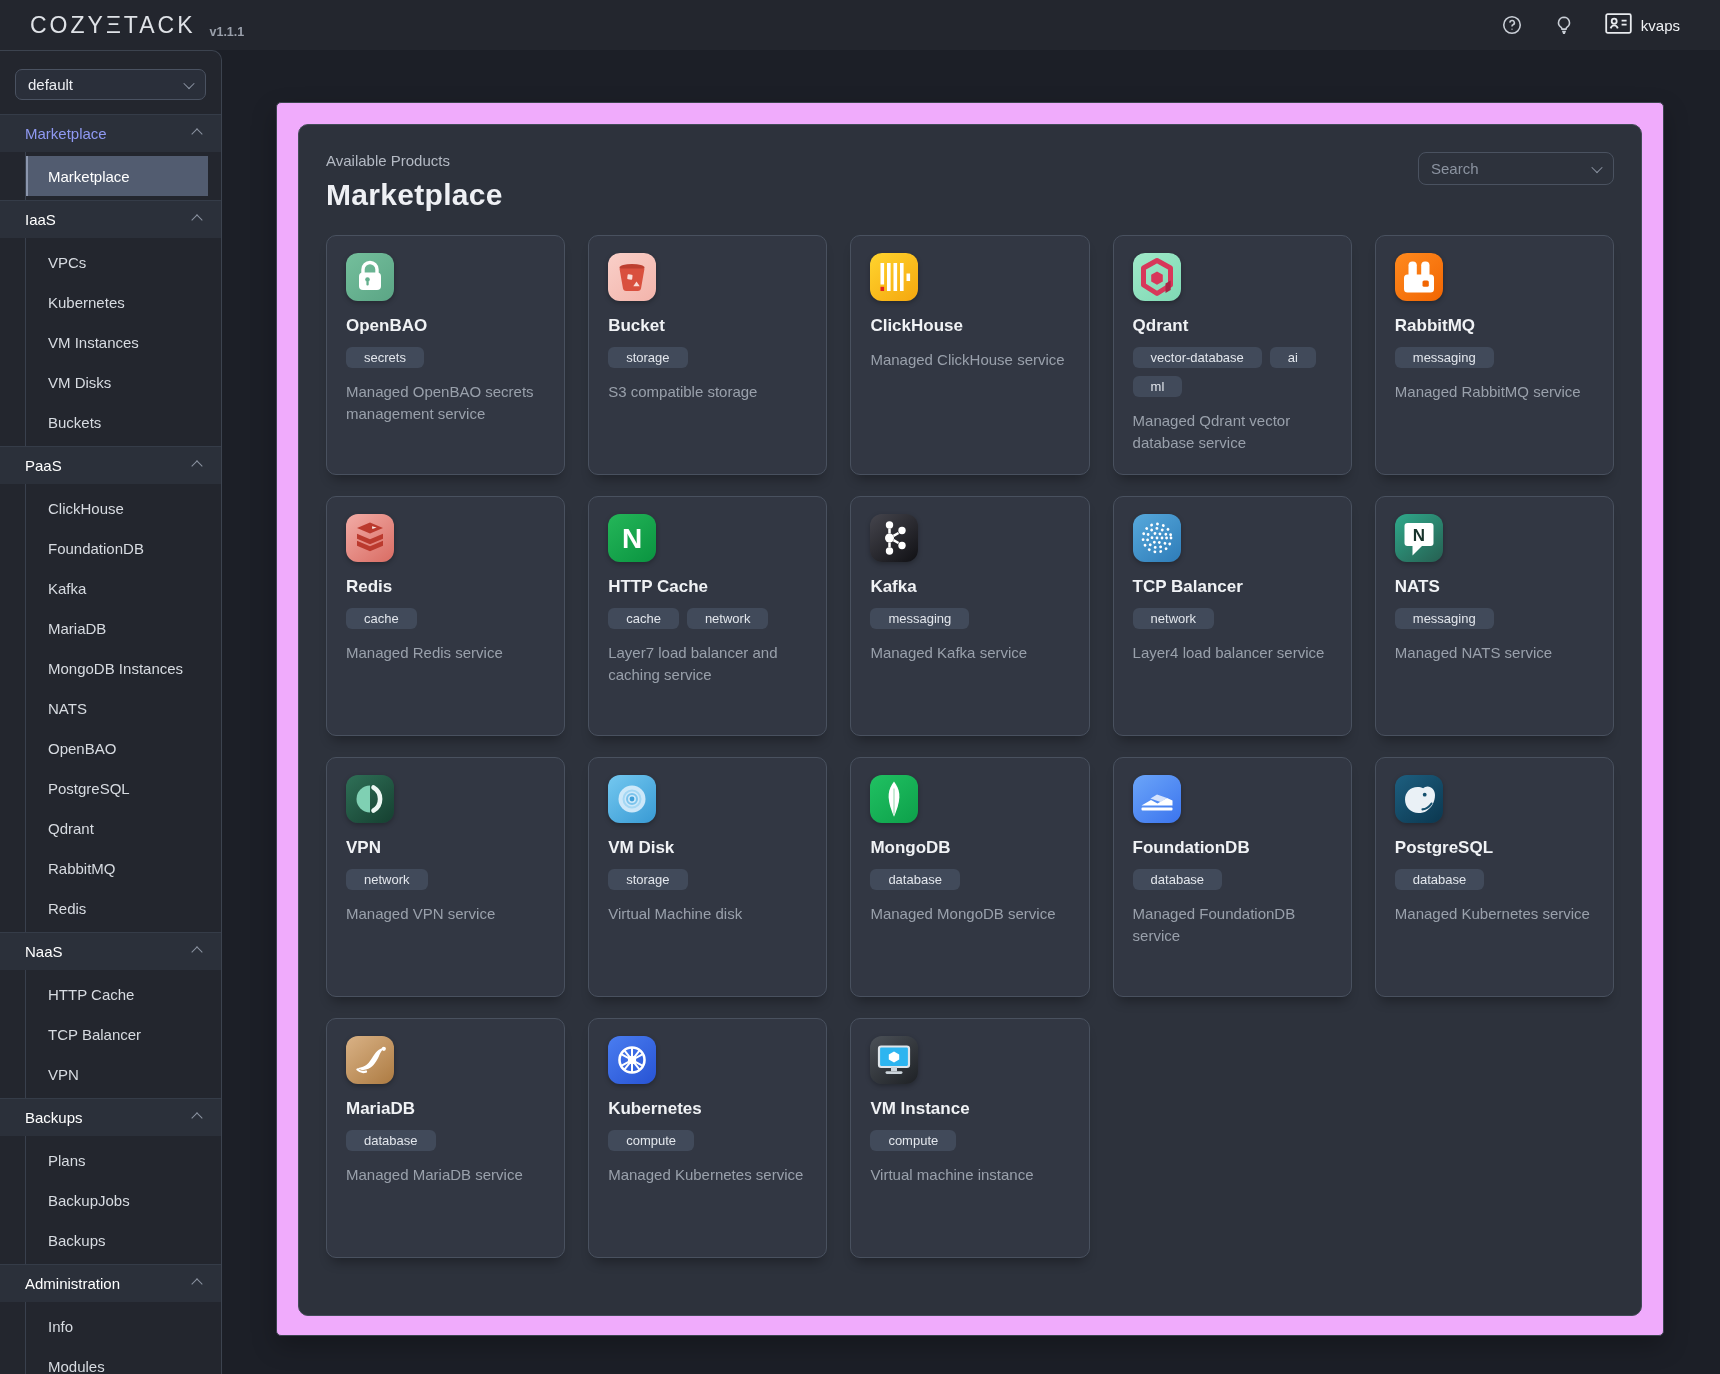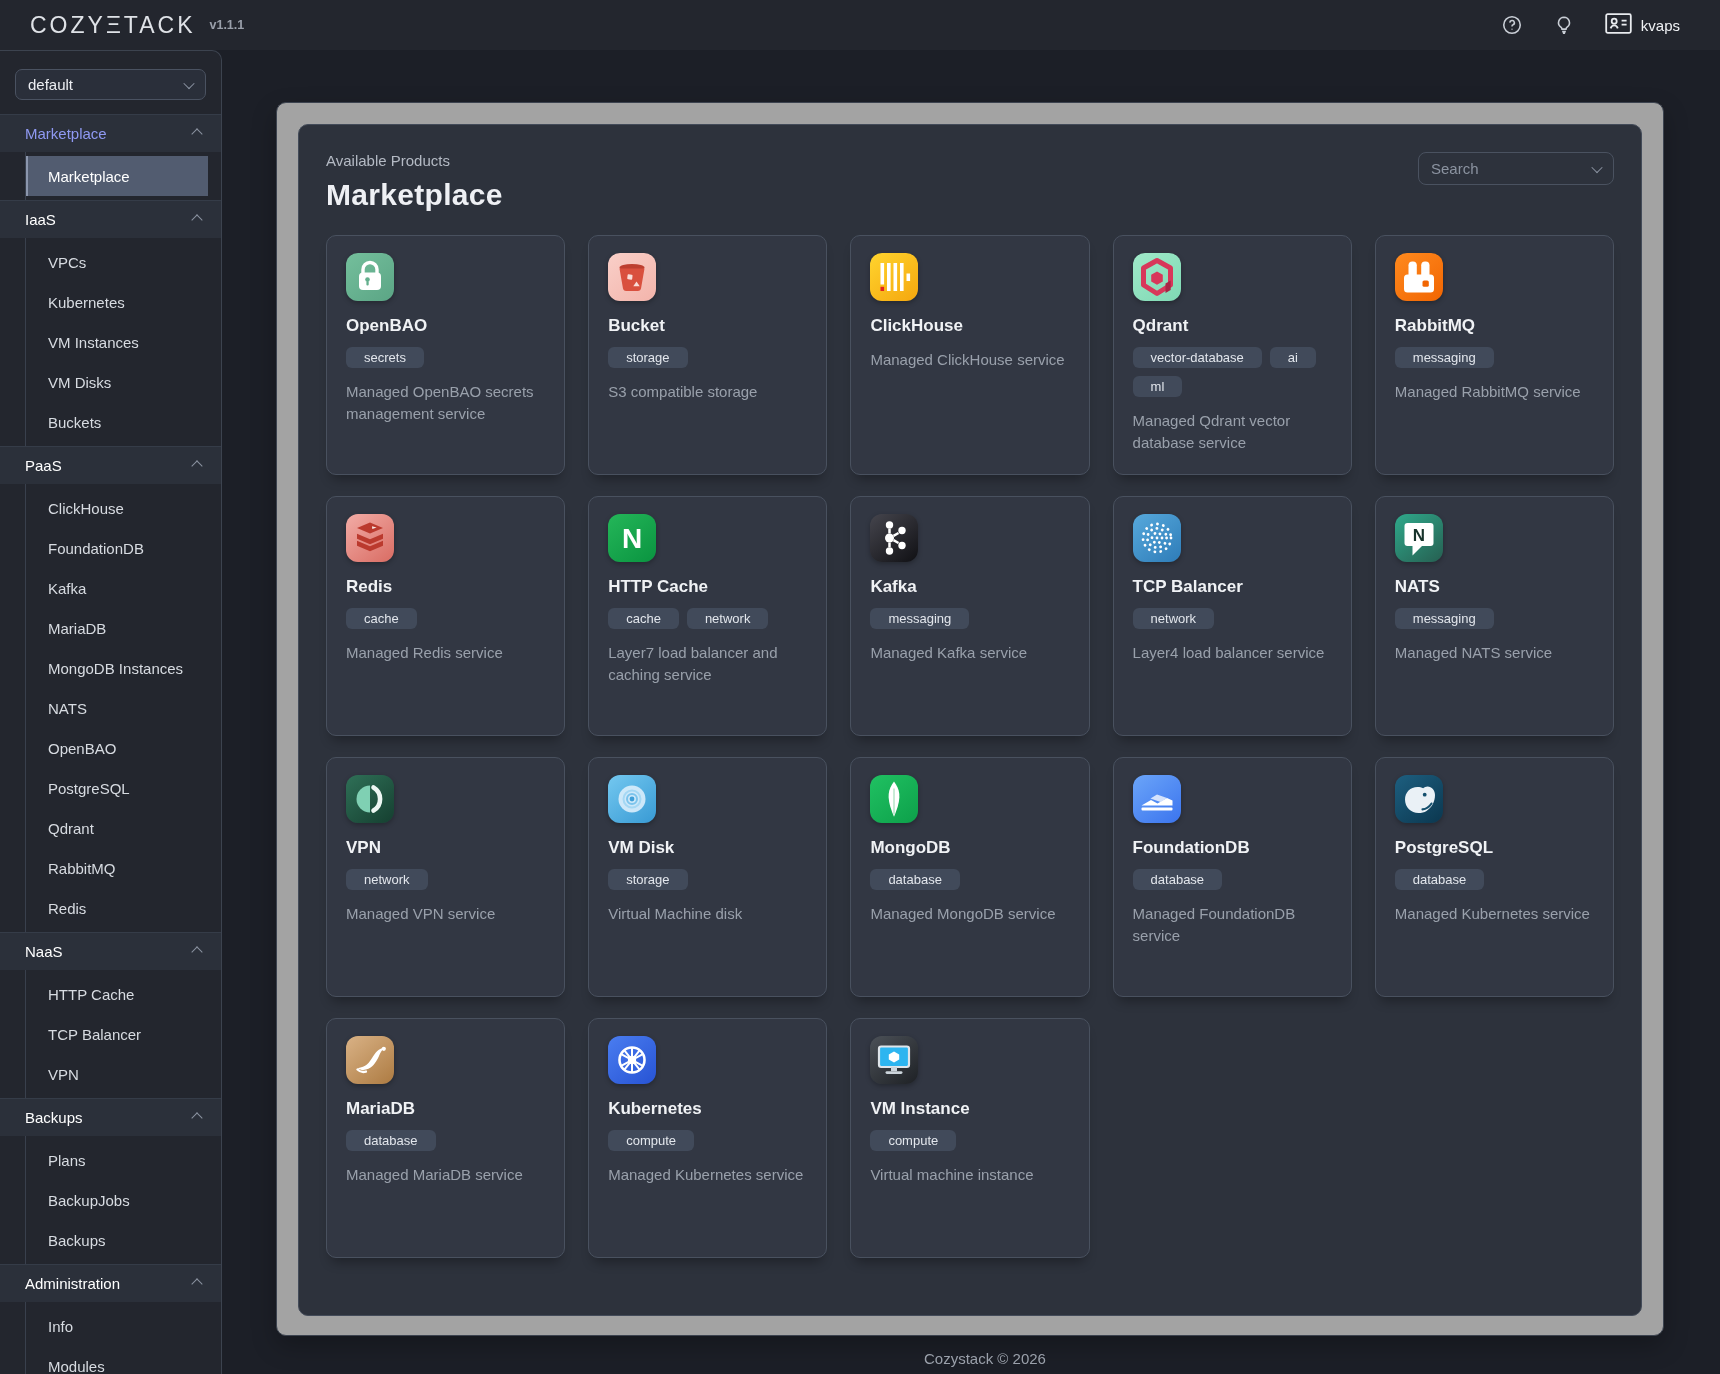--- a/index.html
+++ b/index.html
@@ -9,21 +9,21 @@
     font-family:"Liberation Sans", sans-serif;
     color:#e6e9ee;
   }
 
   
   .topbar {
     position:absolute; top:0; left:0; width:100%; height:50px;
     background:#23262e; display:flex; align-items:center;
     justify-content:space-between; padding:0 40px 0 30px; z-index:5;
   }
-  .logo-wrap { display:flex; align-items:center; }
+  .logo-wrap { display:flex; align-items:flex-end; }
   .logo { font-size:23px; letter-spacing:3px; color:#dfe2e7; font-weight:400; }
   .version { font-size:12.5px; font-weight:bold; color:#9aa0ab; margin-left:14px; }
   .topbar-right { display:flex; align-items:center; gap:30px; }
   .tb-icon { display:inline-flex; width:22px; height:22px; cursor:pointer; }
   .tb-icon svg { width:100%; height:100%; }
   .user { display:flex; align-items:center; gap:9px; cursor:pointer; }
   .user svg { width:27px; height:21px; }
   .user .uname { font-size:15px; color:#f0f2f5;text-align:right; }
 
   
@@ -62,22 +62,22 @@
     background:#525c70; color:#ffffff;
     box-shadow:inset 3px 0 0 #8b96ad;
   }
 
   
   .main {
     position:absolute; top:50px; left:222px; width:1498px;
     padding:52px 26px 0 54px;
   }
   .outer-panel {
-    width:1388px; height:1234px; background:#a3a3a3;
-    border:1px solid #3c434f; border-radius:10px;
+    width:1388px; height:1234px; background:#f0abfc;
+    border:1px solid #3c434f; border-radius:5px;
     box-shadow:0 10px 24px rgba(0,0,0,.25);
   }
   .inner-panel {
     margin:21px; height:1192px; background:#2d323c;
     border:1px solid #434b59; border-radius:10px;
     padding:27px 27px 0 27px; overflow:hidden;
   }
   .panel-header { display:flex; justify-content:space-between; align-items:flex-start; }
   .eyebrow { font-size:15px; color:#b4bac4; }
   .page-title { font-size:30px; font-weight:bold; color:#eef0f4; margin-top:9px; letter-spacing:.3px; }
@@ -609,14 +609,13 @@
             </div>
     <div class="card-title">VM Instance</div>
     <div class="tags">
               <span class="tag">compute</span>
             </div>
     <div class="card-desc">Virtual machine instance</div>
   </div>
 </div>
     </div>
   </div>
-  <div class="footer">Cozystack © 2026</div>
 </main>
 
 </body></html>

